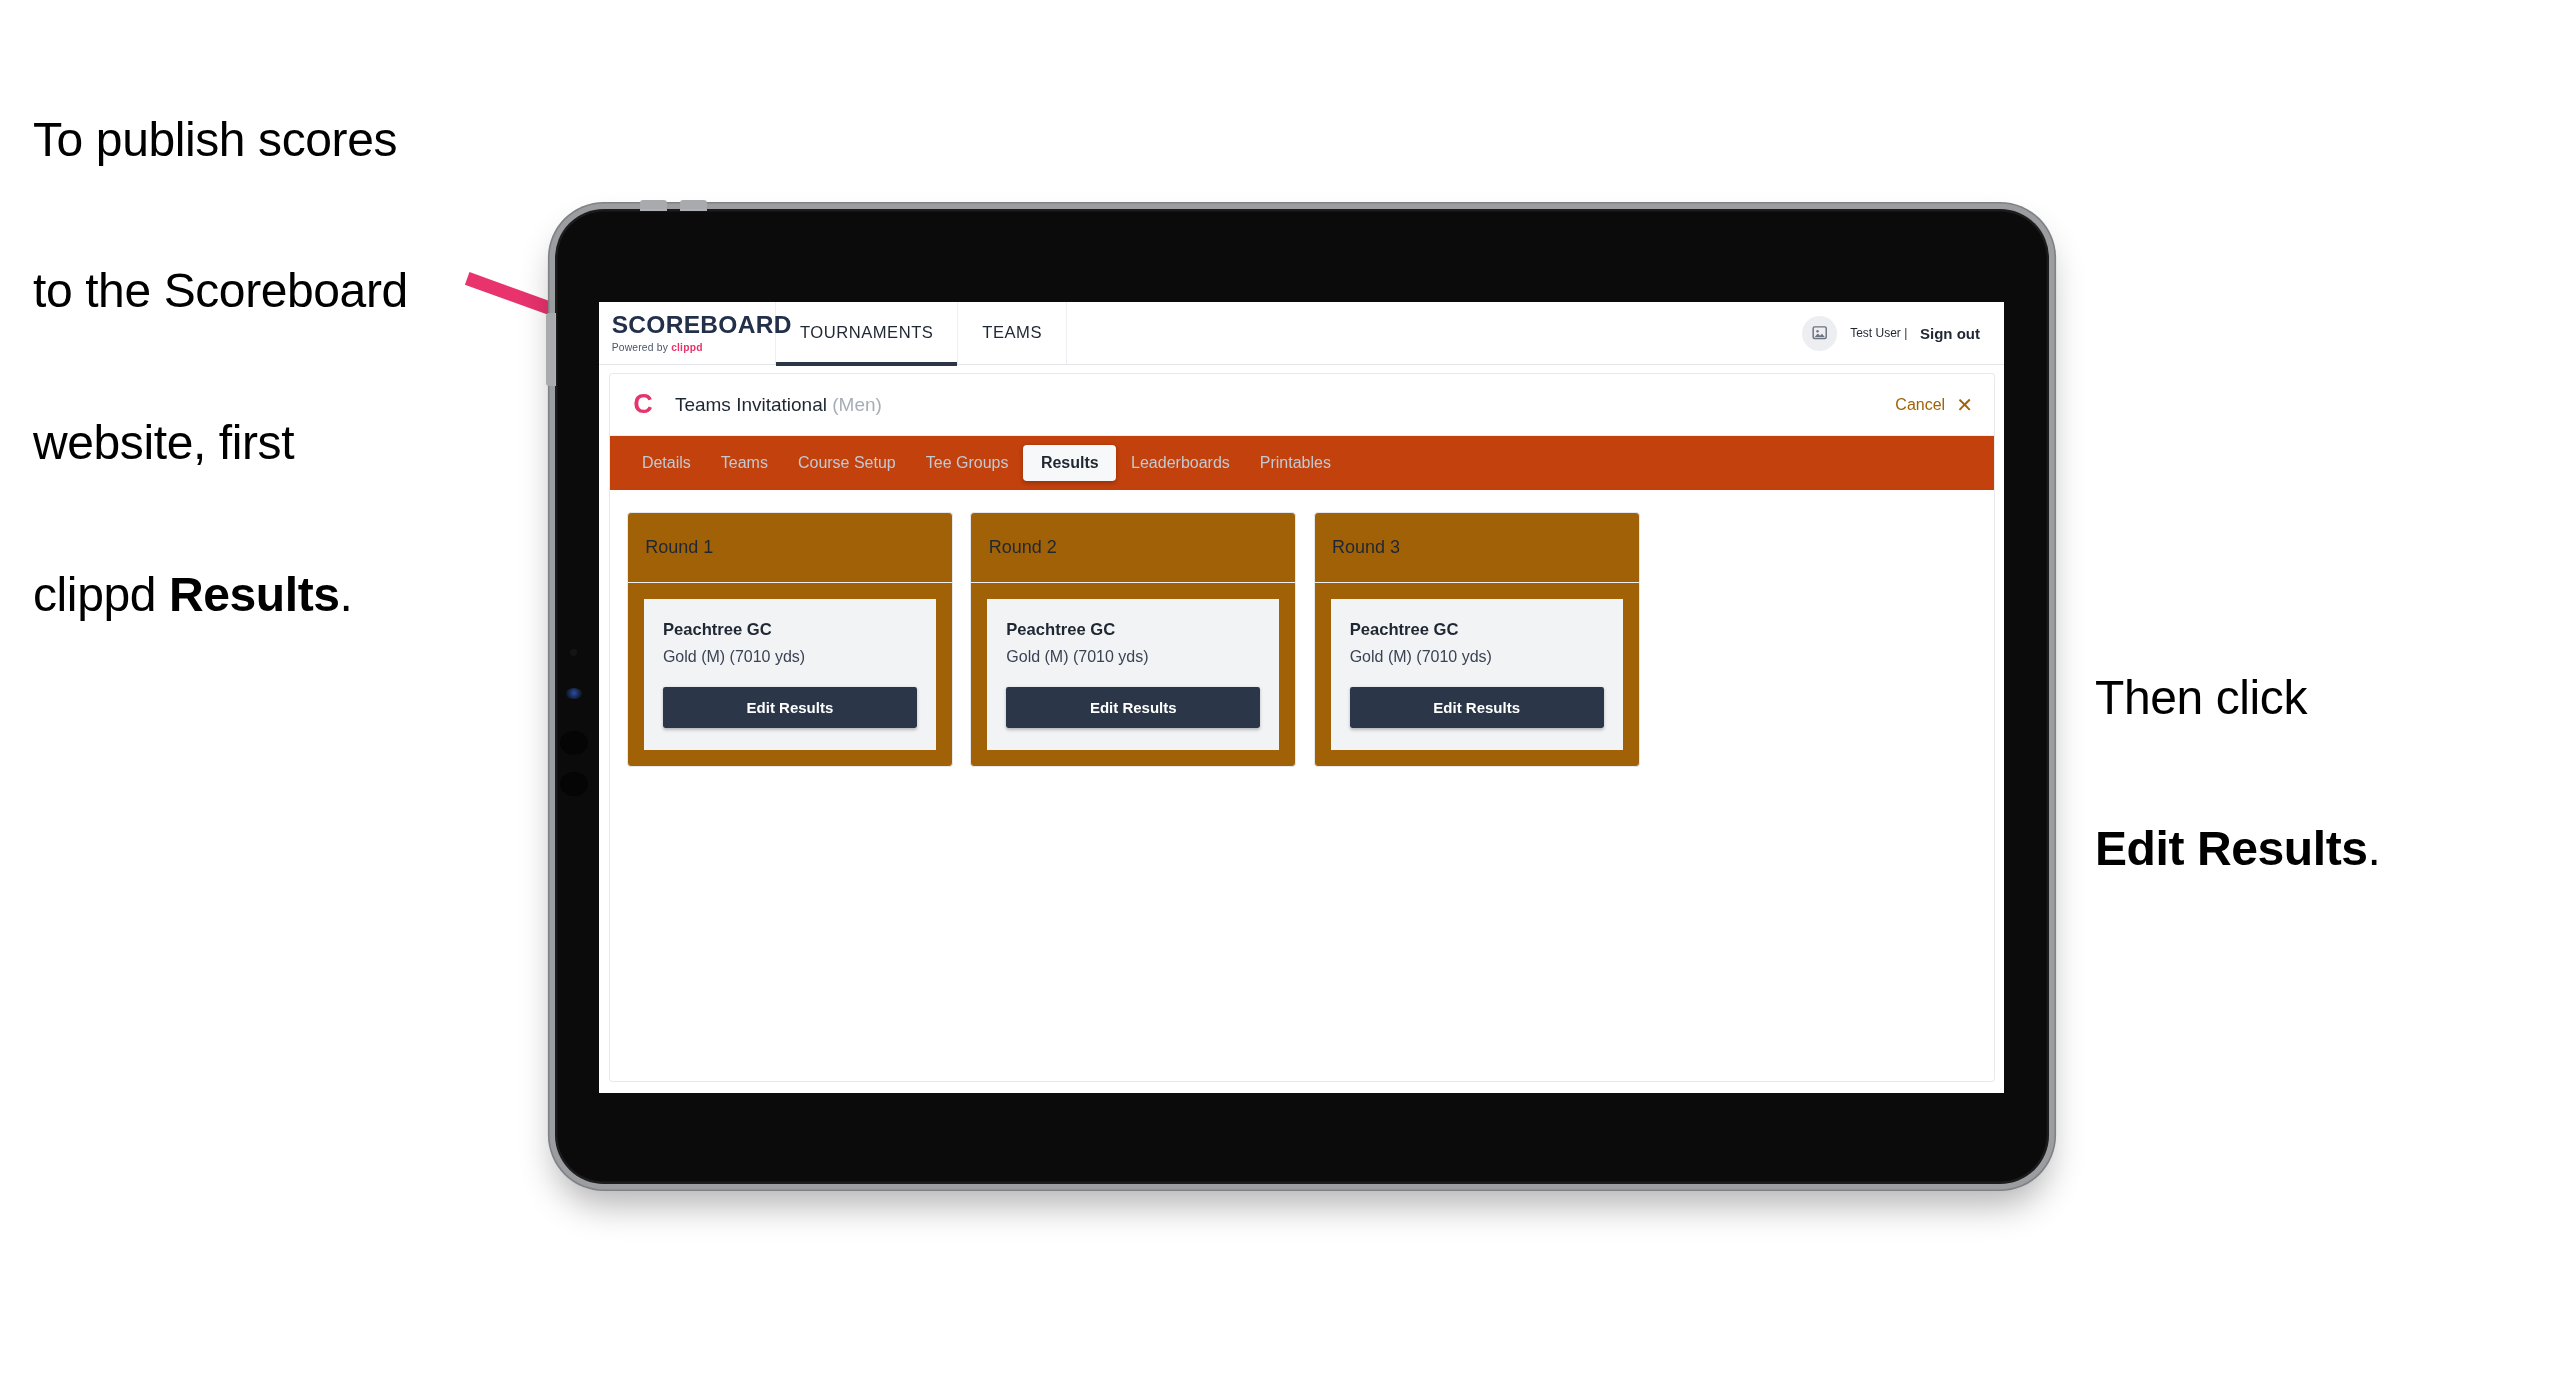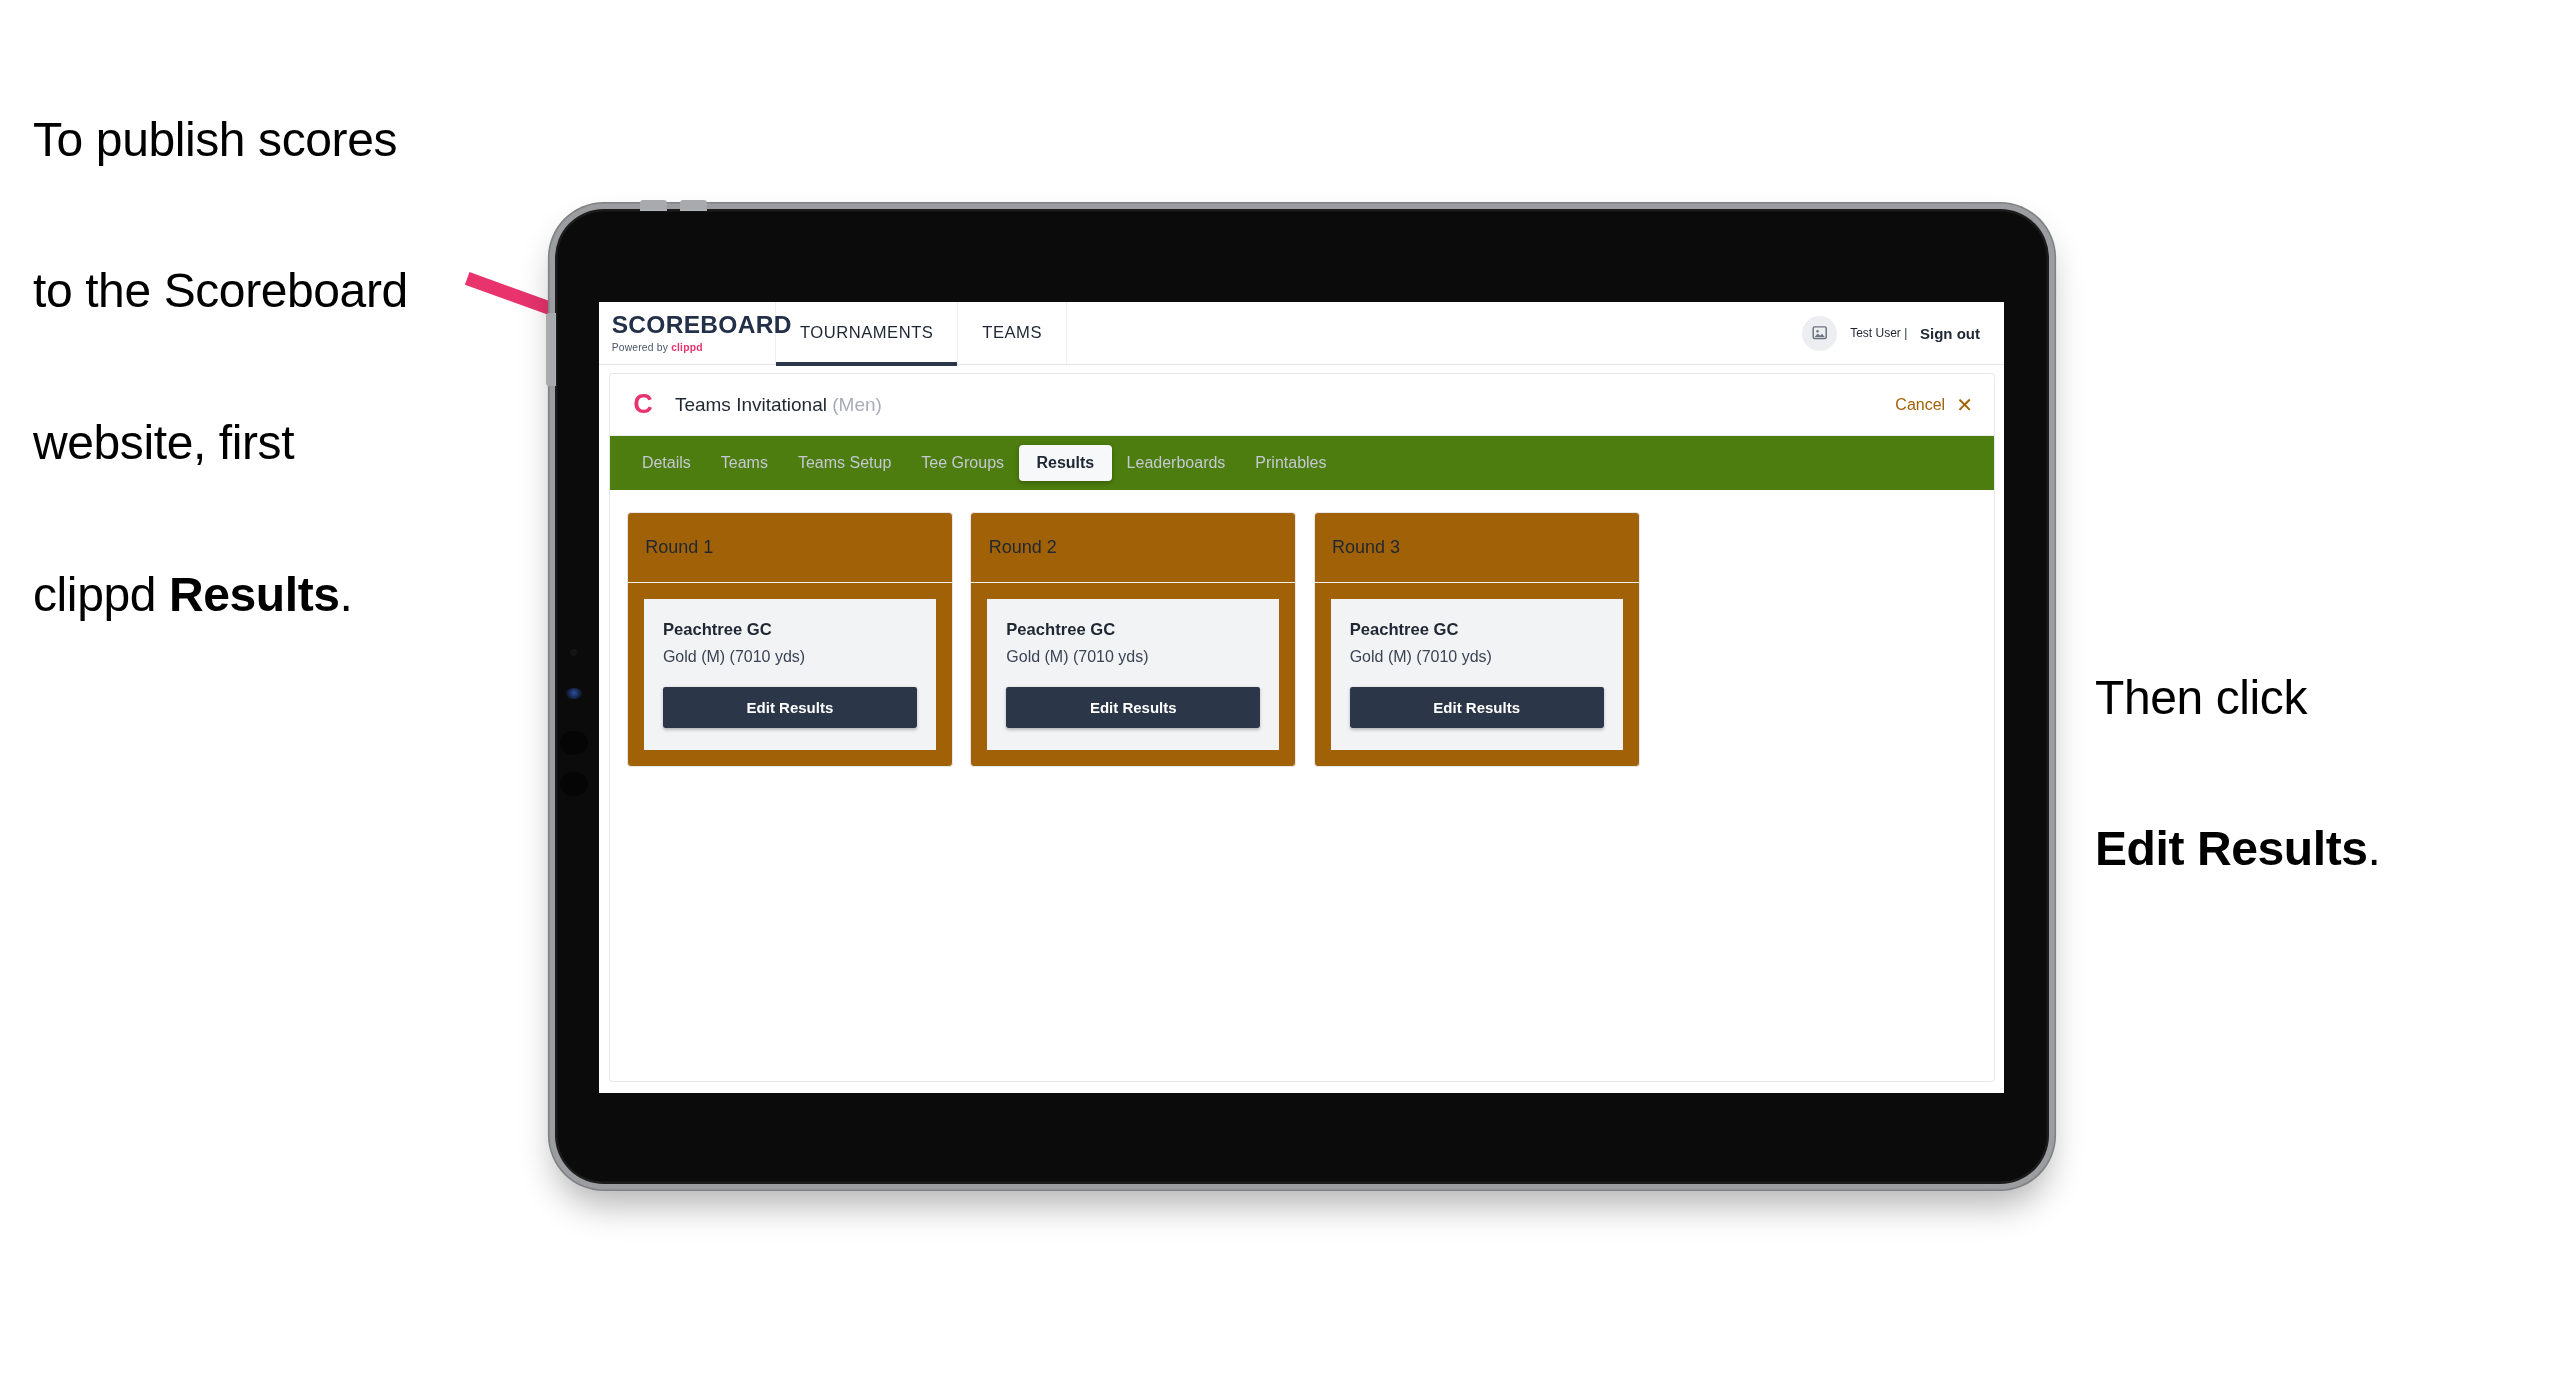--- a/index.html
+++ b/index.html
@@ -142,21 +142,21 @@
     width: 32px; text-align:center; line-height:1;
   }
   #crumb-title { font-size: 19px; color:#1f2733; margin-left: 16px; }
   #crumb-title .muted { color:#a7adb8;margin-top:17px; }
   #crumb-spacer { flex:1; }
   #cancel-btn { display:flex; align-items:center; gap: 11px; font-size: 16px; color:#a16207; }
   #cancel-x { font-size: 20px; line-height:1; }
 
   
   #tabs {
-    height: 54px; background:#4d7c0f;
+    height: 54px; background:#c2410c;
     display:flex; align-items:center; gap: 0;
     padding-left: 17.4px;
   }
   .tab {
     font-size: 16px; color:#c4c9d2;
     padding: 0 15px; height: 54px;
     display:flex; align-items:center;
   }
   .tab.active {
     background:#f7f8fa; color:#1f2733; font-weight:700;
@@ -273,21 +273,21 @@
         </div>
 
         <div id="tabs">
           <div class="tab">
               <span>Details</span>
             </div>
           <div class="tab">
               <span>Teams</span>
             </div>
           <div class="tab">
-              <span>Teams Setup</span>
+              <span>Course Setup</span>
             </div>
           <div class="tab">
               <span>Tee Groups</span>
             </div>
           <div class="tab active">
               <span>Results</span>
             </div>
           <div class="tab">
               <span>Leaderboards</span>
             </div>

